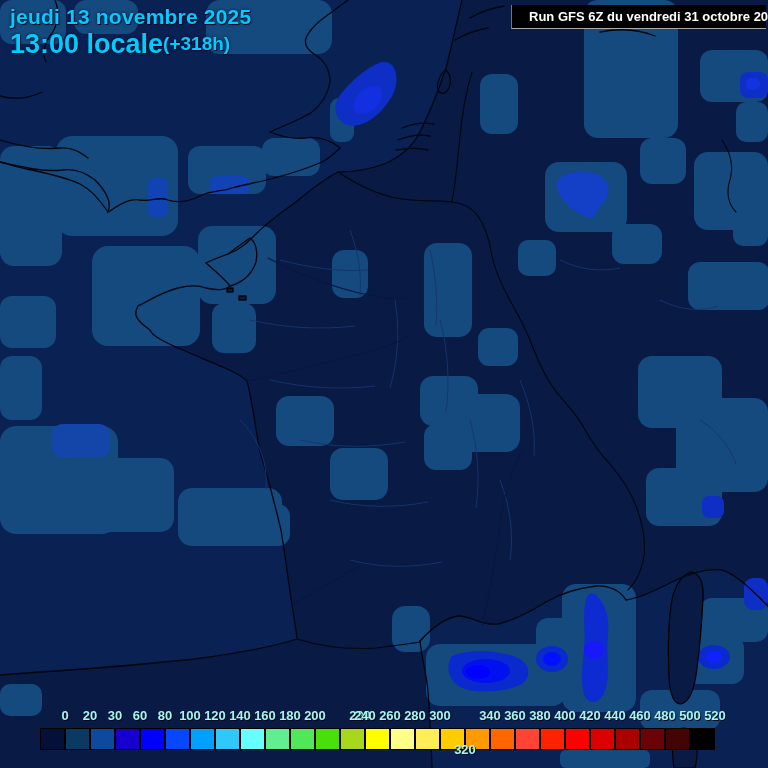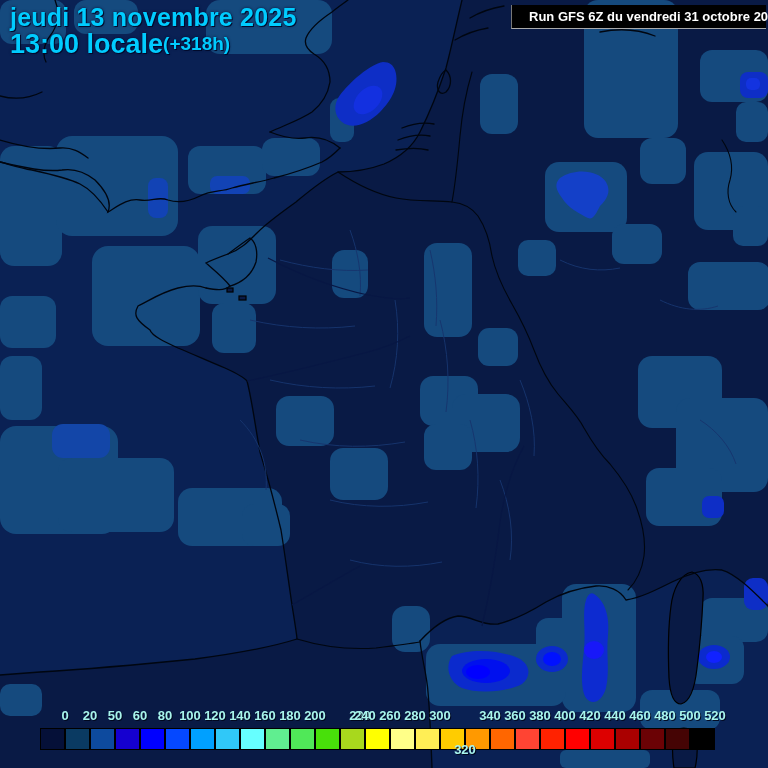--- a/index.html
+++ b/index.html
@@ -2,21 +2,21 @@
 <html><head>
 <meta charset="utf-8">
 <style>
   html,body{margin:0;padding:0;background:#000;}
   .stage{position:relative;width:768px;height:768px;overflow:hidden;
          background:#0A2154;font-family:"Liberation Sans",sans-serif;}
   .stage svg{position:absolute;left:0;top:0;}
 
   .hdr{position:absolute;left:10px;top:5px;color:#00CCFF;
        text-shadow:1px 1px 0 rgba(0,8,40,.9),0 0 3px rgba(0,8,40,.8);}
-  .hdr .date-line{font-size:25px;font-weight:bold;line-height:24px;letter-spacing:.2px;}
+  .hdr .date-line{font-size:21px;font-weight:bold;line-height:24px;letter-spacing:.2px;}
   .hdr .time-line{font-size:27px;font-weight:bold;line-height:30px;}
   .hdr .time-line .offset{font-size:19px;vertical-align:3px;}
   .param-line{position:absolute;left:10px;top:68px;color:#00A8FF;font-size:16.5px;
        font-weight:bold;text-shadow:1px 1px 0 rgba(0,8,40,.9),0 0 3px rgba(0,8,40,.8);}
 
   .run-box{position:absolute;left:511px;top:5px;right:2px;height:24px;background:#000;
        border-bottom:1px solid #AAA;border-left:1px solid #777;
        color:#FFF;font-size:13px;font-weight:bold;line-height:24px;padding-left:17px;
        box-sizing:border-box;white-space:nowrap;}
 
@@ -262,21 +262,21 @@
 
 
   <div class="run-box">
     <span>Run GFS 6Z du vendredi 31 octobre 2025</span>
   </div>
 
   <div class="scale">
     <div class="scale-labels">
         <div class="scale-label" style="left: 11px;">0</div>
         <div class="scale-label" style="left: 36px;">20</div>
-        <div class="scale-label" style="left: 61px;">50</div>
+        <div class="scale-label" style="left: 61px;">30</div>
         <div class="scale-label" style="left: 86px;">60</div>
         <div class="scale-label" style="left: 111px;">80</div>
         <div class="scale-label" style="left: 136px;">100</div>
         <div class="scale-label" style="left: 161px;">120</div>
         <div class="scale-label" style="left: 186px;">140</div>
         <div class="scale-label" style="left: 211px;">160</div>
         <div class="scale-label" style="left: 236px;">180</div>
         <div class="scale-label" style="left: 261px;">200</div>
         <div class="scale-label" style="left: 286px; padding-left: 20px;">220</div>
         <div class="scale-label" style="left: 311px;">240</div>

